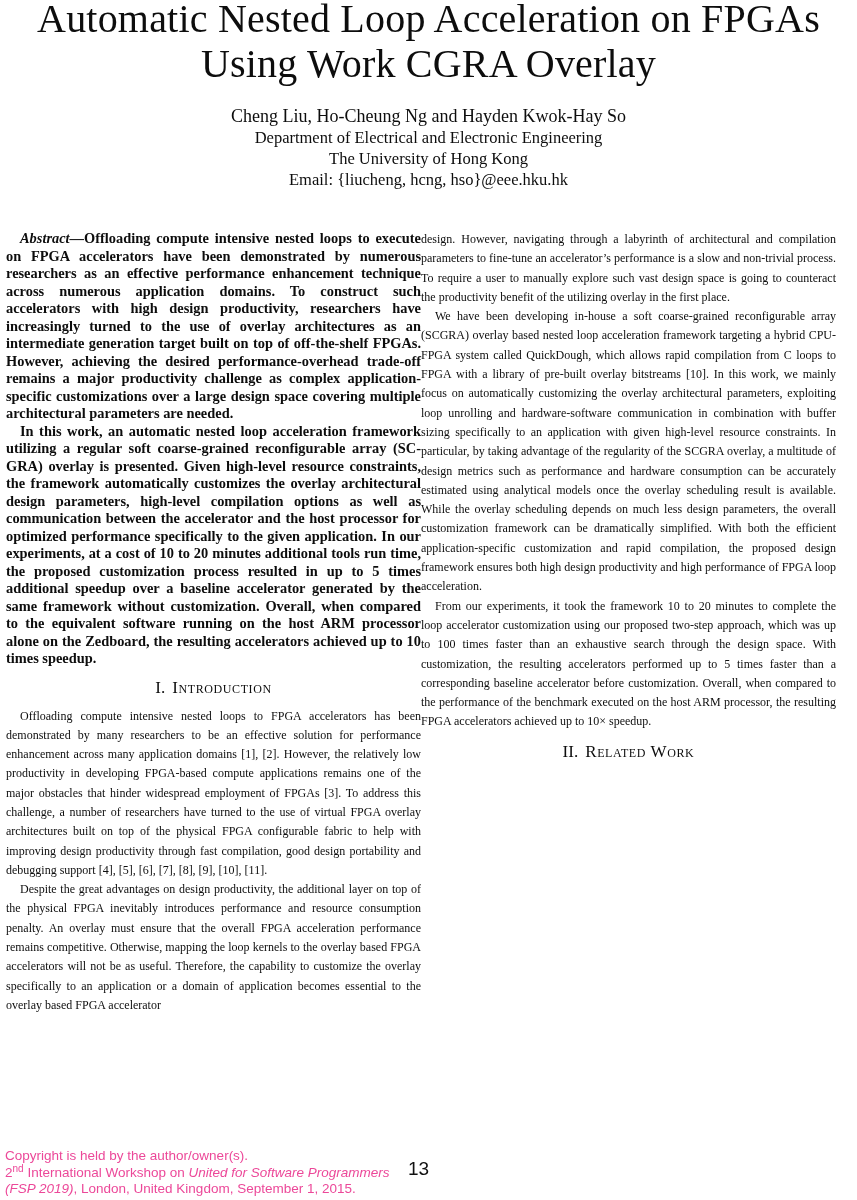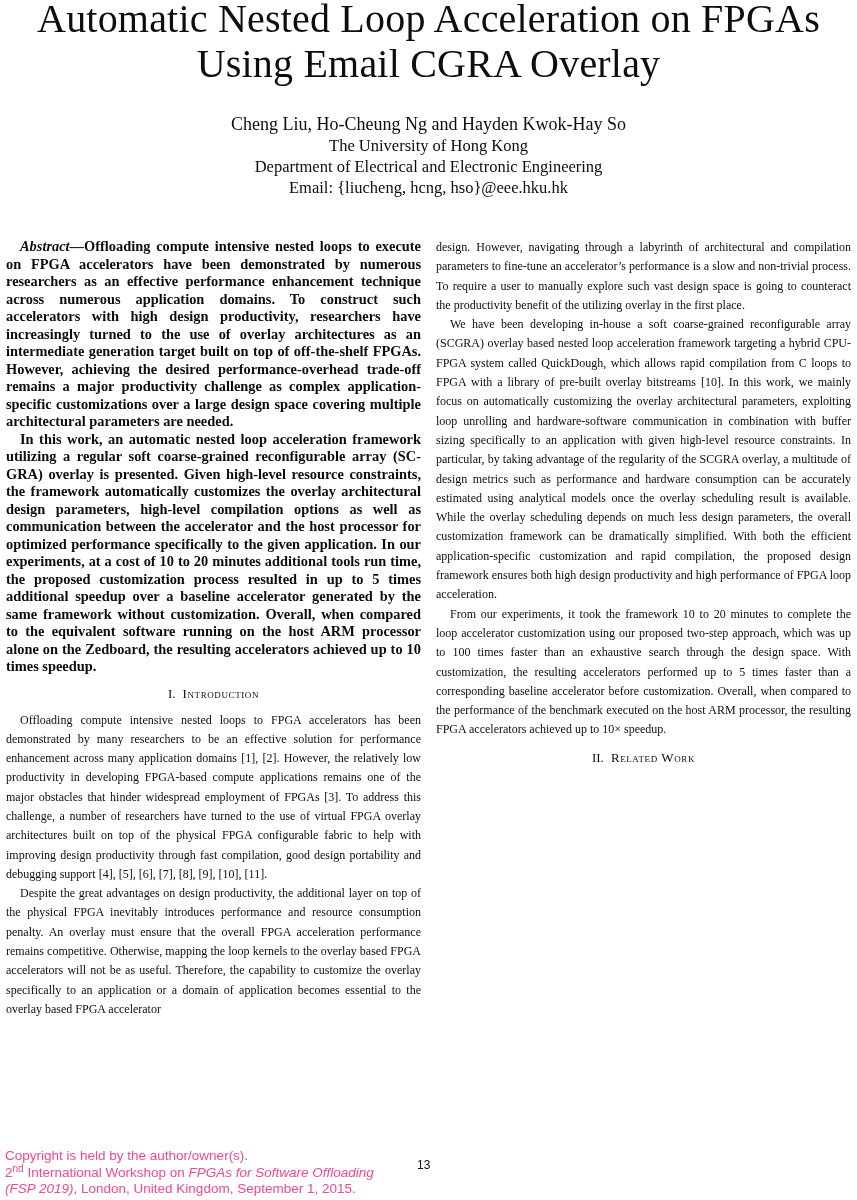--- a/index.html
+++ b/index.html
@@ -28,34 +28,34 @@
   .paper-title {
     margin: 0;
     padding-top: 0;
     font-size: 40px;
     line-height: 45px;
     font-weight: 400;
     letter-spacing: 0.2px;
     margin-top: -4px;
   }
   .author-block {
-    margin-top: 28px;
+    margin-top: 20px;
   }
   .authors-line {
     font-size: 18px;
     line-height: 21px;
   }
   .affil-line {
     font-size: 16.5px;
     line-height: 21px;
   }
   
   .columns {
     display: flex;
-    gap: 15px;
+    gap: 0;
     padding: 0 6px;
     margin-top: 40px;
   }
   .col {
     width: 415px;
     text-align: justify;
     text-justify: inter-word;
   }
   p { margin: 0; }
   .abstract-para {
@@ -66,21 +66,21 @@
   .abstract-label {
     font-style: italic;
   }
   .body-para {
     font-size: 12px;
     line-height: 19.3px;
   }
   .indent { text-indent: 14px; }
   .section-heading {
     margin: 10px 0 9px 0;
-    font-size: 13px;
+    font-size: 17px;
     font-weight: 400;
     text-align: center;
   }
   .section-heading .sec-num { margin-right: 7px; }
   .section-heading .sec-title {
     font-variant: small-caps;
     letter-spacing: 0.6px;
   }
   
   .footnote-block {
@@ -92,41 +92,41 @@
     line-height: 16.5px;
     color: #ec4899;
   }
   .footnote-block .it { font-style: italic; }
   .footnote-block sup {
     font-size: 10px;
     line-height: 0;
   }
   .page-number {
     position: absolute;
-    left: 417px;
+    left: 408px;
     top: 1162px;
     font-family: "Liberation Sans", sans-serif;
-    font-size: 12px;
+    font-size: 19px;
     color: #111111;
   }
 </style>
 </head>
 <body>
 
 <div class="page">
 
   <header class="paper-header">
     <h1 class="paper-title">
       <span>Automatic Nested Loop Acceleration on FPGAs</span><br>
-      <span>Using Email CGRA Overlay</span>
+      <span>Using Work CGRA Overlay</span>
     </h1>
     <div class="author-block">
       <div class="authors-line">Cheng Liu, Ho-Cheung Ng and Hayden Kwok-Hay So</div>
+      <div class="affil-line">Department of Electrical and Electronic Engineering</div>
       <div class="affil-line">The University of Hong Kong</div>
-      <div class="affil-line">Department of Electrical and Electronic Engineering</div>
       <div class="affil-line">Email: {liucheng, hcng, hso}@eee.hku.hk</div>
     </div>
   </header>
 
   <main class="columns">
 
     <div class="col">
       <p class="abstract-para indent"><span class="abstract-label">Abstract</span><span>—</span><span>Offloading compute intensive nested loops to execute on FPGA accelerators have been demonstrated by numerous researchers as an effective performance enhancement technique across numerous application domains. To construct such accelerators with high design productivity, researchers have increasingly turned to the use of overlay architectures as an intermediate generation target built on top of off-the-shelf FPGAs. However, achieving the desired performance-overhead trade-off remains a major productivity challenge as complex application-specific customizations over a large design space covering multiple architectural parameters are needed.</span></p>
       <p class="abstract-para indent">In this work, an automatic nested loop acceleration framework utilizing a regular soft coarse-grained reconfigurable array (SC-GRA) overlay is presented. Given high-level resource constraints, the framework automatically customizes the overlay architectural design parameters, high-level compilation options as well as communication between the accelerator and the host processor for optimized performance specifically to the given application. In our experiments, at a cost of 10 to 20 minutes additional tools run time, the proposed customization process resulted in up to 5 times additional speedup over a baseline accelerator generated by the same framework without customization. Overall, when compared to the equivalent software running on the host ARM processor alone on the Zedboard, the resulting accelerators achieved up to 10 times speedup.</p>
 
@@ -143,19 +143,19 @@
 
       <h2 class="section-heading"><span class="sec-num">II.</span><span class="sec-title">Related Work</span></h2>
 
     </div>
 
   </main>
 
   <footer>
     <div class="footnote-block">
       <div>Copyright is held by the author/owner(s).</div>
-      <div><span>2</span><sup>nd</sup><span> International Workshop on </span><span class="it">FPGAs for Software Offloading</span></div>
+      <div><span>2</span><sup>nd</sup><span> International Workshop on </span><span class="it">United for Software Programmers</span></div>
       <div><span class="it">(FSP 2019)</span><span>, London, United Kingdom, September 1, 2015.</span></div>
     </div>
     <div class="page-number">13</div>
   </footer>
 
 </div>
 
 </body></html>

